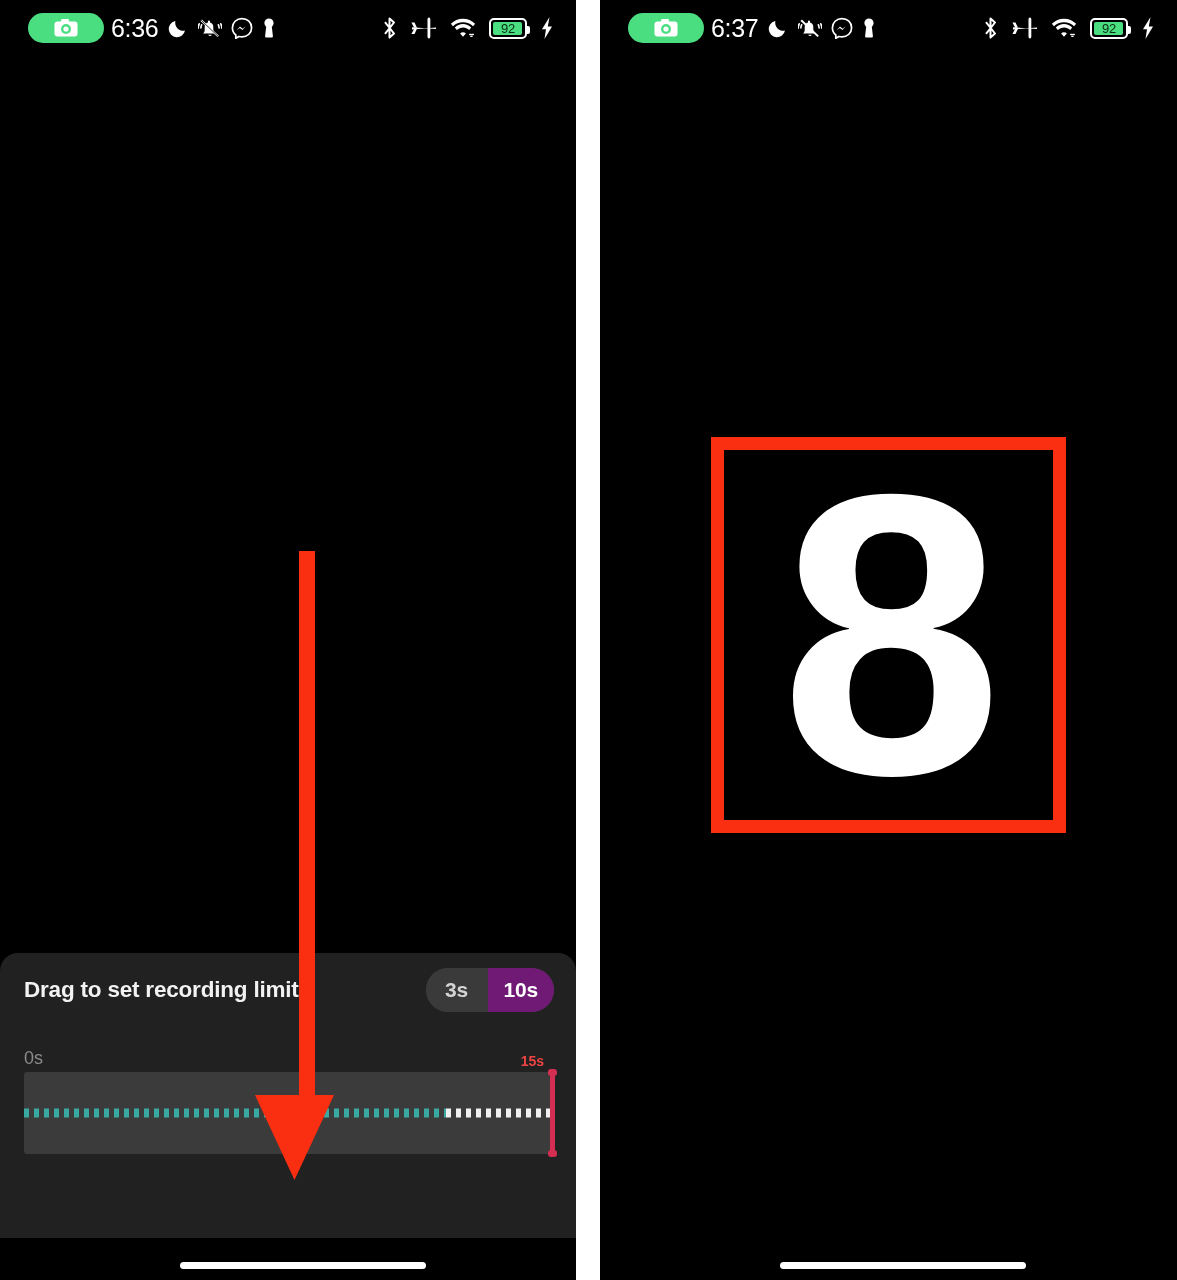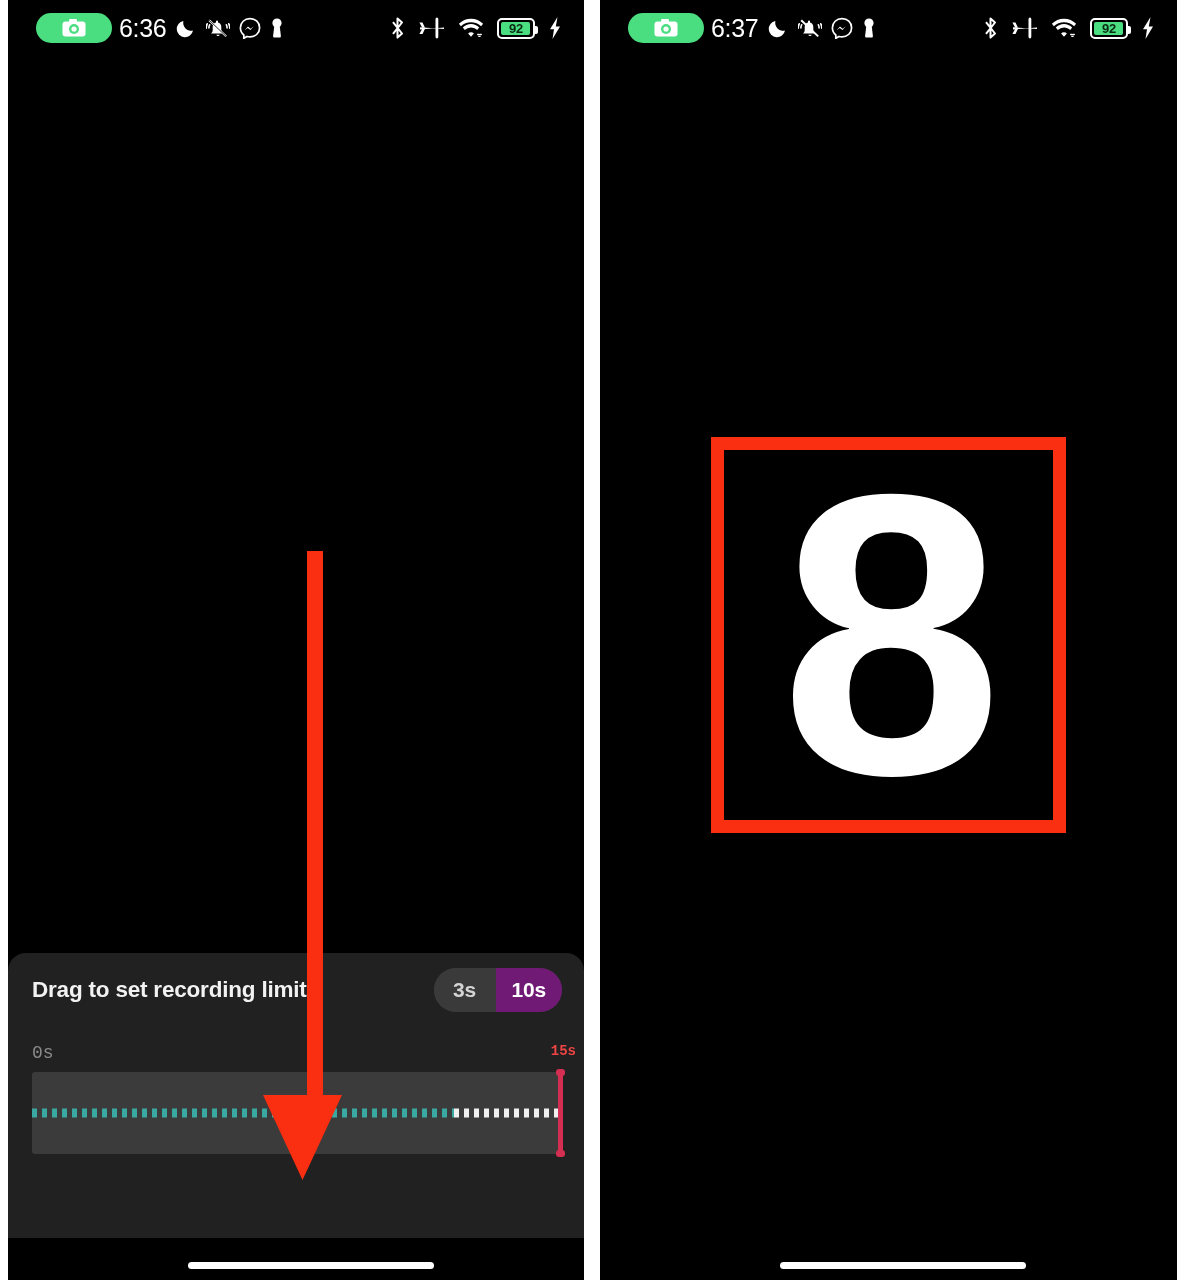--- a/index.html
+++ b/index.html
@@ -16,21 +16,21 @@
   }
 
   
   .panel {
     position: absolute;
     top: 0;
     height: 1280px;
     background: #000000;
     overflow: hidden;
   }
-  .panel-left  { left: 0;   width: 576px; margin-left: 8px; }
+  .panel-left  { left: 0;   width: 576px; }
   .panel-right { left: 600px; width: 577px; }
 
   
   .statusbar {
     position: absolute;
     top: 0; left: 0; right: 0;
     height: 56px;
     display: flex;
     align-items: center;
     color: #ffffff;
@@ -81,21 +81,21 @@
   .batt-fill {
     position: absolute;
     left: 2px; top: 2px; bottom: 2px;
     width: 86%;
     background: #4ade80;
     border-radius: 2px;
   }
   .batt-num {
     position: relative;
     font-size: 13px;
-    font-weight: 700;
+    font-weight: 400;
     color: #0b2b14;
     letter-spacing: -0.2px;
     z-index: 2;
   }
 
   
   .sheet {
     position: absolute;
     left: 0; right: 0;
     top: 953px;
@@ -134,23 +134,23 @@
     font-size: 21px;
     font-weight: 700;
     color: #e8e8e8;
     letter-spacing: -0.2px;
   }
   .seg-item.inactive { background: #3a3a3a; color: #d4d4d4; }
   .seg-item.active   { background: #701a75; color: #ffffff; }
 
   .scale-row {
     position: absolute;
-    top: 90px; left: 24px; right: 8px;
+    top: 90px; left: 24px; right: 32px;
     height: 26px;
-    display: flex; align-items: flex-start; justify-content: space-between; font-family: Liberation Mono, monospace;
+    display: flex; align-items: flex-end; justify-content: space-between;
   }
   .scale-min { font-size: 18px; color: #8b8b8b; font-weight: 400; }
   .scale-max { font-size: 14px; color: #ef4444; font-weight: 700; }
 
   .track {
     position: absolute;
     left: 24px; top: 119px;
     width: 528px; height: 82px;
     background: #3b3b3b;
     border-radius: 3px;

